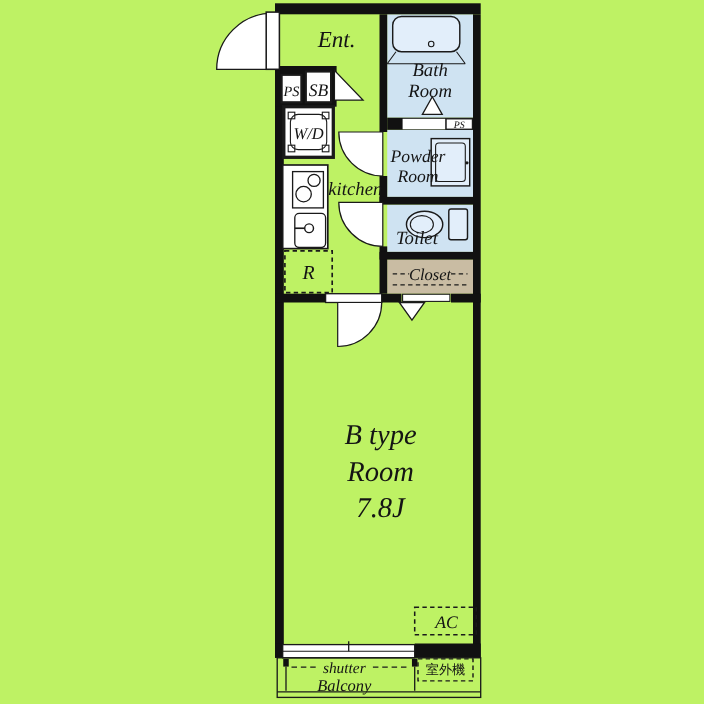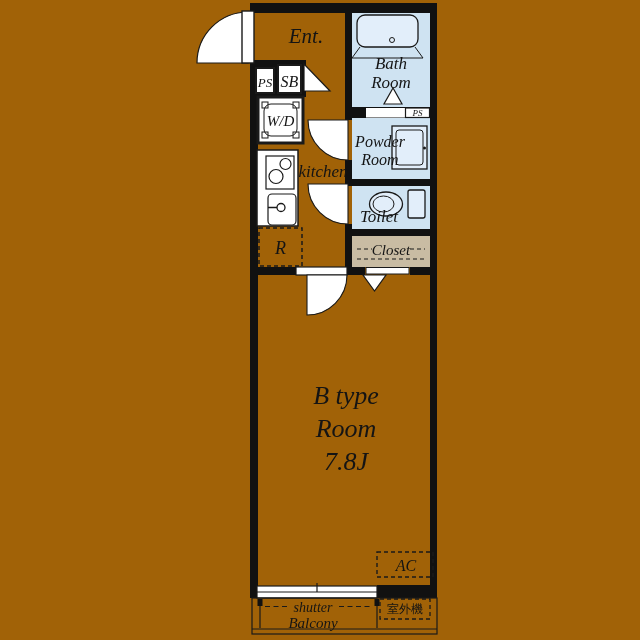--- a/index.html
+++ b/index.html
@@ -1,16 +1,16 @@
 <!DOCTYPE html>
 <html style="--wall: #111111; --wet_area: #cfe3f2; --fixture: #e2eefa; --closet: #c9bca3; --line: #1a1a1a;"><head>
 <meta charset="utf-8">
 <style>
   html,body { margin:0; padding:0; background:#ffffff; }
-  .stage { width:640px; height:640px; position:relative; background:#a16207; }
+  .stage { width:640px; height:640px; position:relative; background:#bef264; }
   svg { display:block; }
   .wall { fill:var(--wall,#111); stroke:none; }
   .wet { fill:var(--wet_area,#cfe3f2); }
   .closet-fill { fill:var(--closet,#c9bca3); }
   .fixture { fill:var(--fixture,#dfebf6); stroke:var(--line,#1a1a1a); stroke-width:1.3; }
   .shape { fill:#ffffff; stroke:var(--line,#1a1a1a); }
   .ln { fill:none; stroke:var(--line,#1a1a1a); }
   .dash { fill:none; stroke:var(--line,#1a1a1a); stroke-dasharray:4 3; }
   .lbl { font-family:"Liberation Serif","DejaVu Serif",serif; font-style:italic; fill:#141414; }
   .cjk { font-family:"DejaVu Sans","Liberation Sans",sans-serif; font-style:normal; fill:#141414; }

